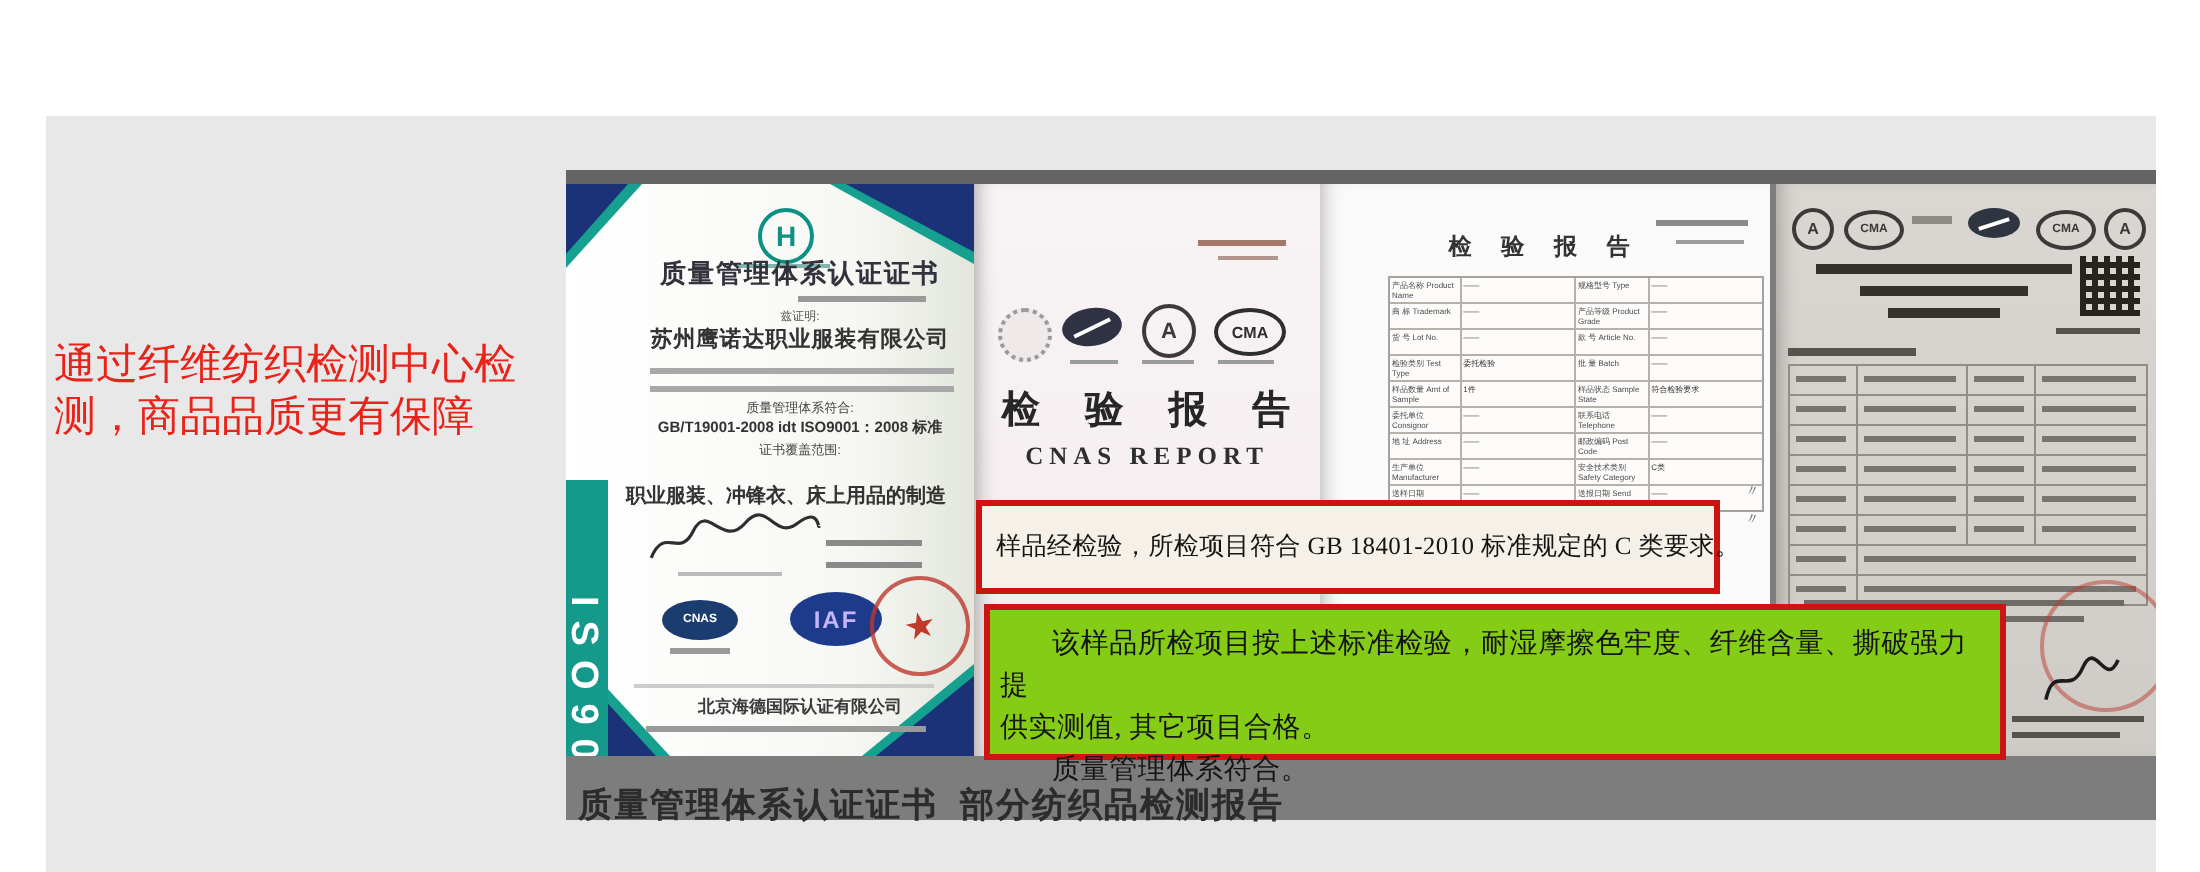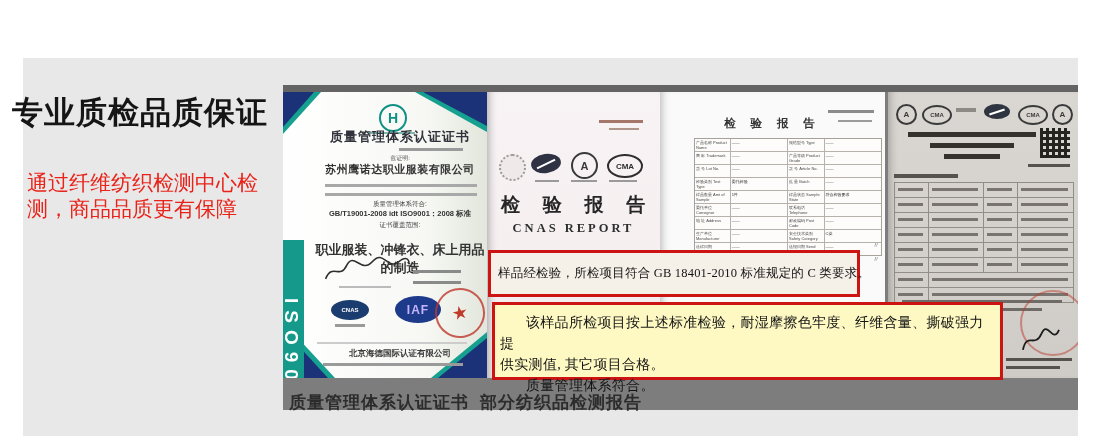--- a/index.html
+++ b/index.html
@@ -48,37 +48,36 @@
   .c4cell{border-right:1px solid #918d87;box-sizing:border-box;position:relative;}
   .c4cell:last-child{border-right:none;}
   .c4cell::after{content:"";position:absolute;left:3px;right:5px;top:5px;height:3px;background:rgba(70,66,62,.65);}
   #qr{background-color:#d9d5d1;background-image:
       repeating-linear-gradient(0deg,#26241f 0 3px,transparent 3px 6px),
       repeating-linear-gradient(90deg,#26241f 0 3px,#d9d5d1 3px 6px);}
   
   .callout{position:absolute;border:3px solid #cc1512;box-sizing:border-box;z-index:6;color:#141414;}
   #box1{left:488px;top:250px;width:372px;height:47px;background:#f5f0e8;
         font-size:12.5px;line-height:41px;white-space:nowrap;padding:0 7px;letter-spacing:.2px;}
-  #box2{left:492px;top:302px;width:511px;height:78px;background:#fef9c3;
+  #box2{left:492px;top:302px;width:511px;height:78px;background:#84cc16;
         font-size:14px;line-height:21px;padding:7px 5px 0 5px;letter-spacing:.3px;}
   #box2 .indent{text-indent:26px;}
   
   #captions{position:absolute;left:0;top:293px;width:795px;height:32px;color:#2c2c2c;}
   .caption{position:absolute;top:6px;font-size:17px;font-weight:600;letter-spacing:1px;}
   .micro{position:absolute;color:#4a4a4a;}
 </style>
 </head>
 <body>
 
 <div id="page">
 
   <div id="panel" class="abs"></div>
 
 
-  <div id="intro-headline" class="abs">专业质检品质保证</div>
   <div id="intro-subtext" class="abs">
     <div>通过纤维纺织检测中心检</div>
     <div>测，商品品质更有保障</div>
   </div>
 
   <div id="collage" class="abs">
 
     <div id="cert-iso" class="cert">
 
       <div class="tri" style="left:0;top:0;width:38px;height:42px;background:#16a08f;clip-path:polygon(0 0,100% 0,0 100%);"></div>
@@ -99,21 +98,21 @@
 
       <div class="abs serif" style="left:30px;top:36px;width:174px;text-align:center;font-size:13px;font-weight:700;color:#32323c;letter-spacing:1px;">质量管理体系认证证书</div>
       <div class="bar" style="left:116px;top:56px;width:64px;height:3px;"></div>
       <div class="abs" style="left:30px;top:62px;width:174px;text-align:center;font-size:6px;color:#555;">兹证明:</div>
       <div class="abs serif" style="left:30px;top:70px;width:174px;text-align:center;font-size:11px;font-weight:700;color:#333;letter-spacing:.5px;">苏州鹰诺达职业服装有限公司</div>
       <div class="bar" style="left:42px;top:92px;width:152px;height:2.5px;background:#a8a8a8;"></div>
       <div class="bar" style="left:42px;top:101px;width:152px;height:2.5px;background:#a8a8a8;"></div>
       <div class="abs" style="left:30px;top:108px;width:174px;text-align:center;font-size:6.5px;color:#444;">质量管理体系符合:</div>
       <div class="abs" style="left:30px;top:117px;width:174px;text-align:center;font-size:7.5px;color:#333;font-weight:600;">GB/T19001-2008 idt ISO9001：2008 标准</div>
       <div class="abs" style="left:30px;top:129px;width:174px;text-align:center;font-size:6.5px;color:#444;">证书覆盖范围:</div>
-      <div class="abs" style="left:30px;top:149px;width:174px;text-align:center;font-size:13px;color:#333;font-weight:600;">职业服装、冲锋衣、床上用品的制造</div>
+      <div class="abs" style="left:30px;top:149px;width:174px;text-align:left;font-size:10px;color:#333;font-weight:600;">职业服装、冲锋衣、床上用品的制造</div>
 
       <svg class="abs" style="left:38px;top:164px;transform:rotate(-4deg);" width="92" height="26">
         <path d="M4,20 C12,4 18,22 26,8 S40,18 52,6 S66,16 78,8 88,12 89,10" stroke="#2e2e2e" stroke-width="1.6" fill="none"></path>
       </svg>
       <div class="bar" style="left:130px;top:178px;width:48px;height:3px;background:#8a8a8a;"></div>
       <div class="bar" style="left:130px;top:189px;width:48px;height:3px;background:#8a8a8a;"></div>
       <div class="bar" style="left:56px;top:194px;width:52px;height:2px;background:#bbb;"></div>
 
       <div class="oval" style="left:48px;top:208px;width:38px;height:20px;background:#1b3c6e;color:#fff;font-size:6px;font-weight:800;">
         <span>CNAS</span>

